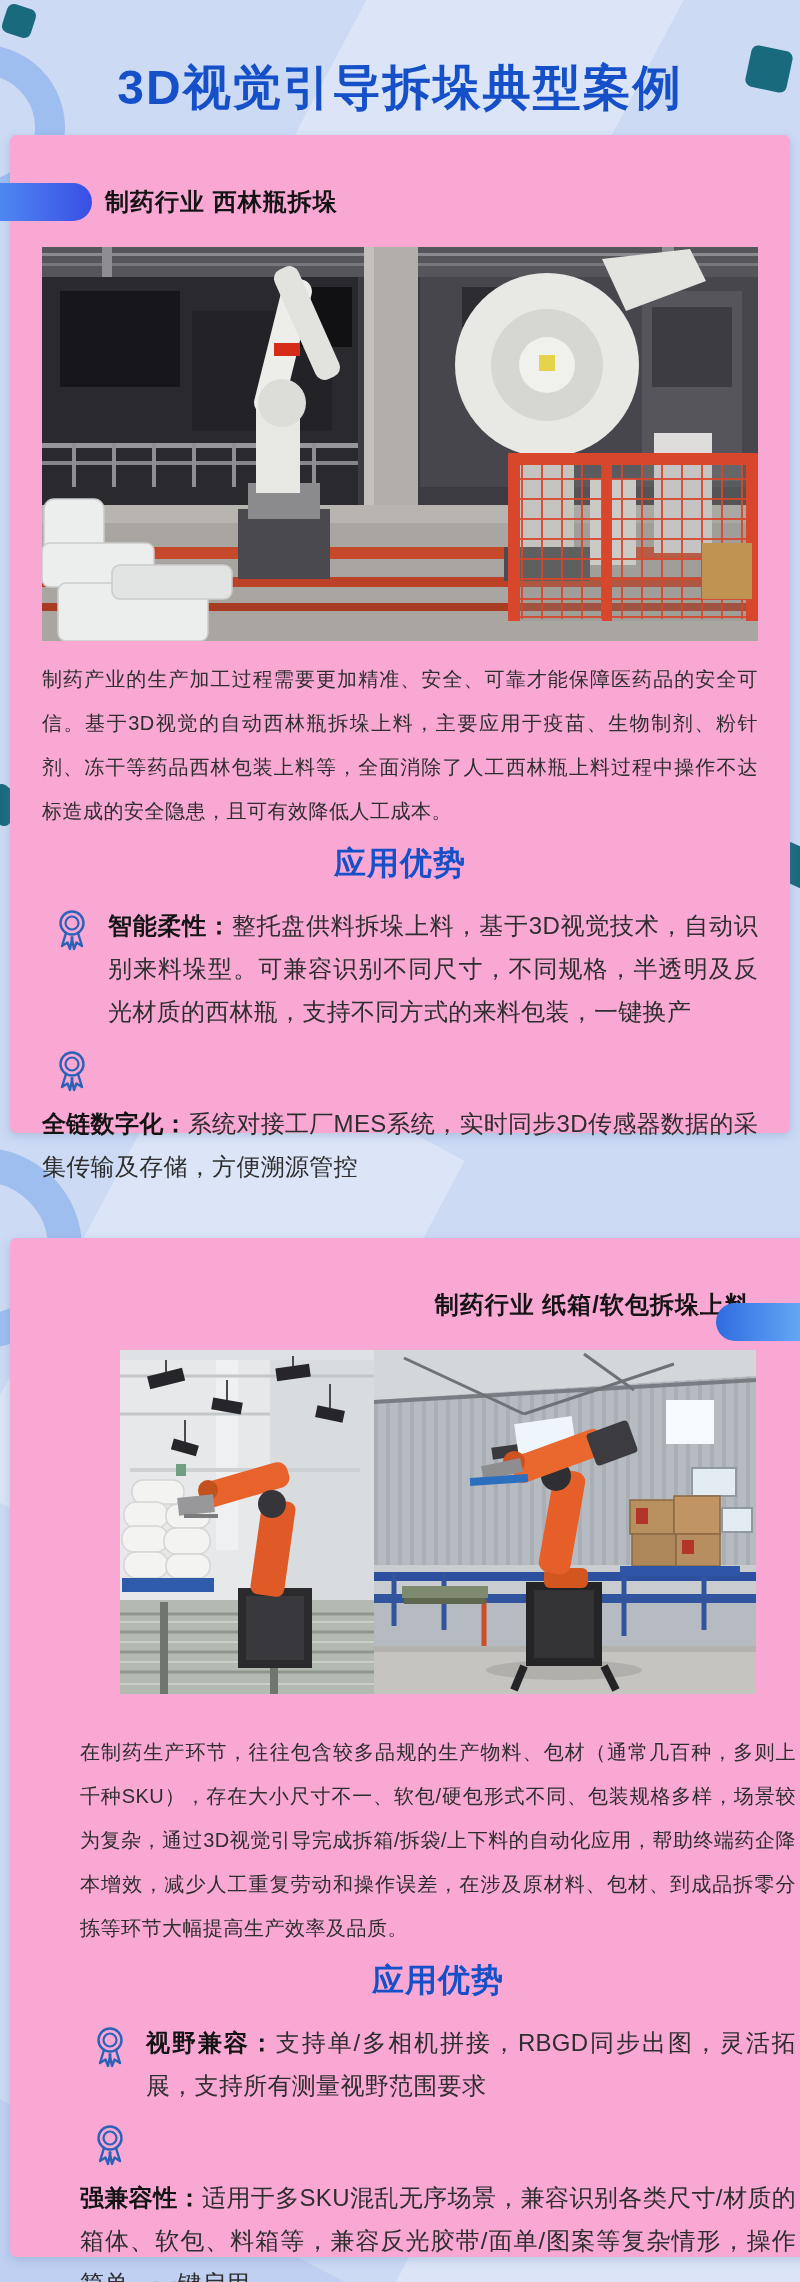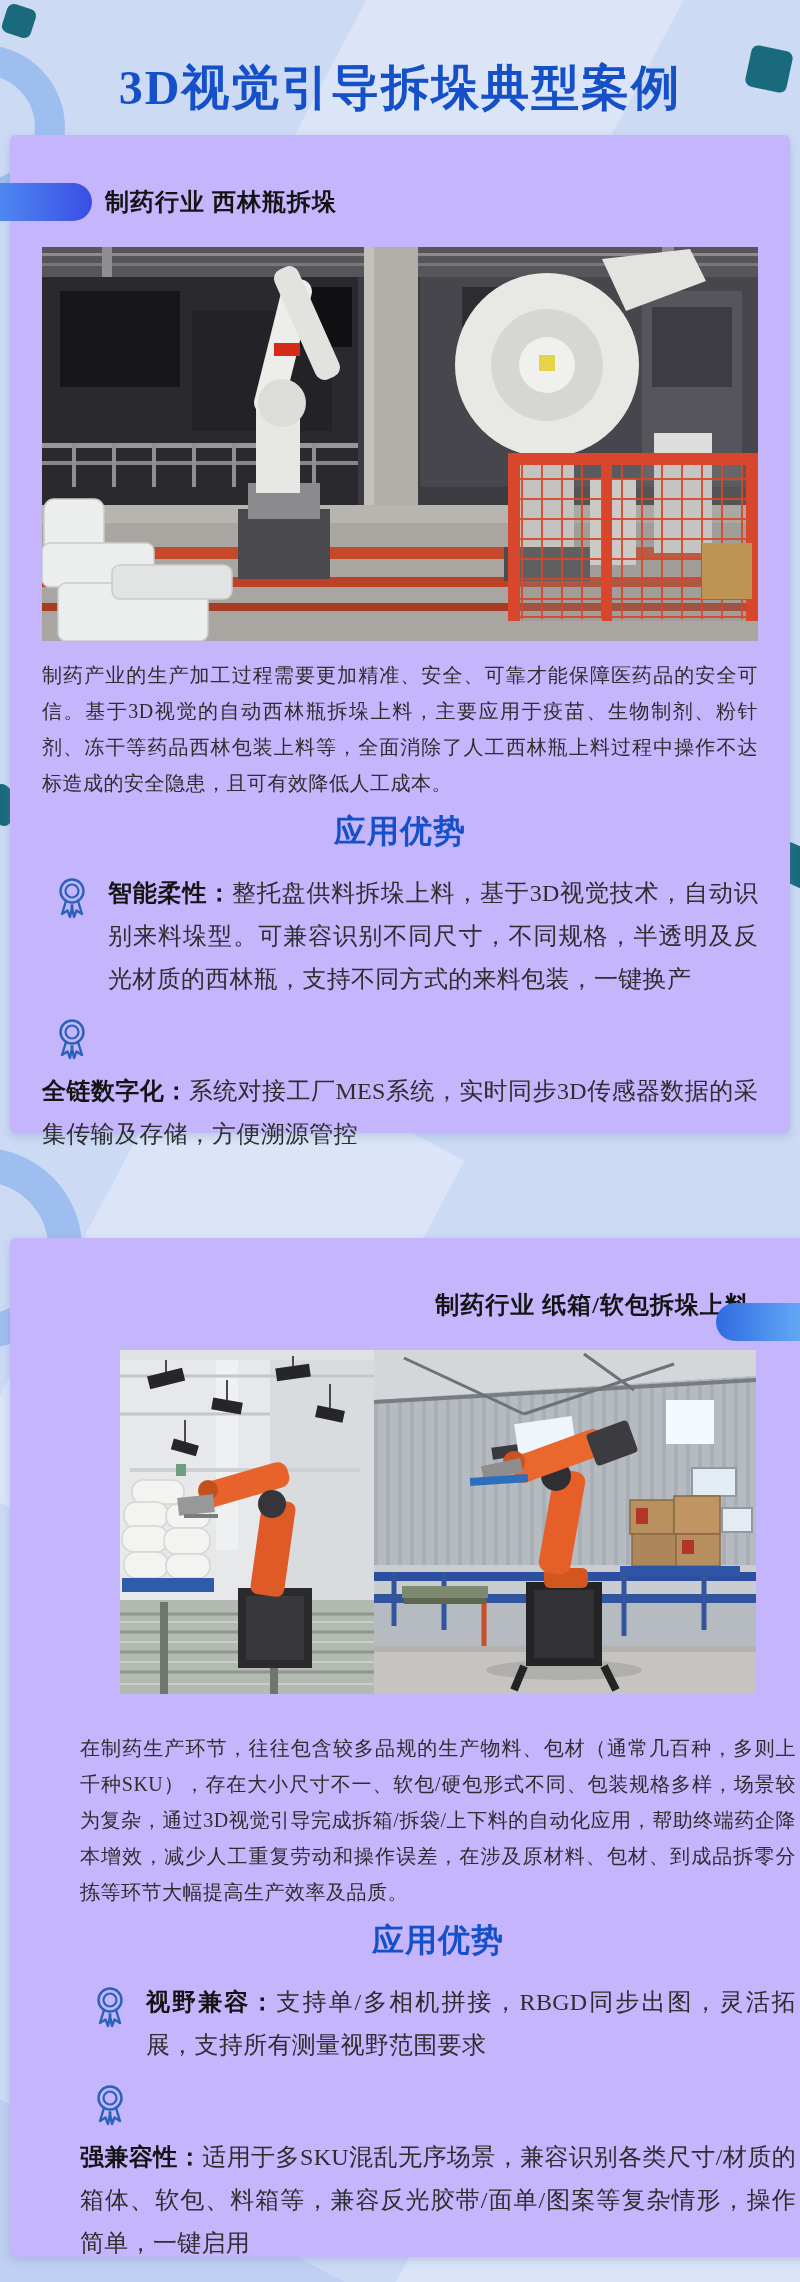--- a/index.html
+++ b/index.html
@@ -1,37 +1,37 @@
 <!DOCTYPE html>
 <html><head>
 <meta charset="utf-8">
 <style>
   html,body{margin:0;padding:0;}
   body{font-family:"Liberation Sans","DejaVu Sans",sans-serif;}
-  #page{position:relative;width:800px;height:2282px;background:#ccdaf4;overflow:hidden;font-family:Liberation Serif, serif;}
+  #page{position:relative;width:800px;height:2282px;background:#ccdaf4;overflow:hidden;}
 
   
   .band{position:absolute;background:rgba(255,255,255,0.30);transform:rotate(28deg);z-index:0;}
   .band.b1{left:300px;top:-120px;width:280px;height:560px;}
   .band.b2{left:60px;top:1060px;width:300px;height:520px;}
   .band.b3{left:430px;top:2060px;width:420px;height:420px;}
   .band.b4{left:-140px;top:2180px;width:520px;height:260px;background:#bfd0f2;}
   .ring{position:absolute;border-radius:50%;box-sizing:border-box;z-index:0;}
   .ring.r1{left:-100px;top:45px;width:165px;height:165px;border:30px solid #9fbef0;}
   .ring.r2{left:-118px;top:1148px;width:200px;height:200px;border:34px solid #9fbef0;}
   .diamond{position:absolute;background:#1a6a7d;border-radius:7px;z-index:0;}
   .diamond.d1{left:4px;top:6px;width:30px;height:30px;transform:rotate(18deg);}
   .diamond.d2{left:748px;top:48px;width:42px;height:42px;transform:rotate(12deg);}
   .diamond.d3{left:-14px;top:788px;width:34px;height:34px;transform:rotate(40deg);}
   .diamond.d4{left:776px;top:846px;width:38px;height:38px;transform:rotate(25deg);}
 
   .page-title{position:absolute;left:0;top:24px;width:100%;text-align:center;
     font-size:48px;font-weight:bold;color:#1550c8;letter-spacing:2px;z-index:1;}
 
-  .card{position:absolute;left:10px;width:780px;background:#c4b5fd;border-radius:6px;
+  .card{position:absolute;left:10px;width:780px;background:#f9a8d4;border-radius:6px;
     box-shadow:0 3px 10px rgba(100,130,180,0.30);z-index:2;}
   #card1{top:135px;height:998px;}
   #card2{top:1238px;height:1019px;padding-left:38px;}
 
   .tag{position:absolute;height:38px;z-index:3;}
   .tag.t1{left:0;top:183px;width:92px;background:linear-gradient(90deg,#4e87f2,#3a4ee4);
     border-radius:0 19px 19px 0;}
   .tag.t2{right:0;top:1303px;width:84px;background:linear-gradient(90deg,#2f6be0,#62a8f5);
     border-radius:19px 0 0 19px;}
 
@@ -39,21 +39,21 @@
   #card1 .card-title{padding:50px 0 0 95px;}
   #card2 .card-title{padding:50px 78px 0 0;text-align:right;}
 
   .photo{margin:28px auto 0;font-size:0;line-height:0;}
   .photo-single{width:716px;height:394px;}
   .photos-row{margin:28px auto 0;width:636px;height:344px;display:flex;font-size:0;line-height:0;}
   .photo-half-l{width:254px;height:344px;}
   .photo-half-r{width:382px;height:344px;}
   .photo svg,.photos-row svg{display:block;width:100%;height:100%;}
 
-  .para{width:716px;margin:16px auto 0;font-size:20px;line-height:36px;color:#2e2e2e;
+  .para{width:716px;margin:16px auto 0;font-size:20px;line-height:44px;color:#2e2e2e;
     text-align:justify;letter-spacing:0.5px;}
   #card2 .para{margin-top:36px;}
   .adv-heading{width:716px;margin:9px auto 0;font-size:32px;font-weight:bold;color:#1550c8;
     line-height:42px;letter-spacing:1px;text-align:center;}
   .bullet{width:716px;margin:20px auto 0;display:flex;align-items:flex-start;}
   .bullet + .bullet{margin-top:12px;flex-direction:column;}
   .medal{flex:0 0 52px;padding-left:14px;padding-top:5px;}
   .bullet-text{flex:1;margin:0;font-size:24px;line-height:43px;color:#2e2e2e;
     text-align:justify;letter-spacing:0.3px;}
   .b-label{font-weight:bold;color:#141414;}

